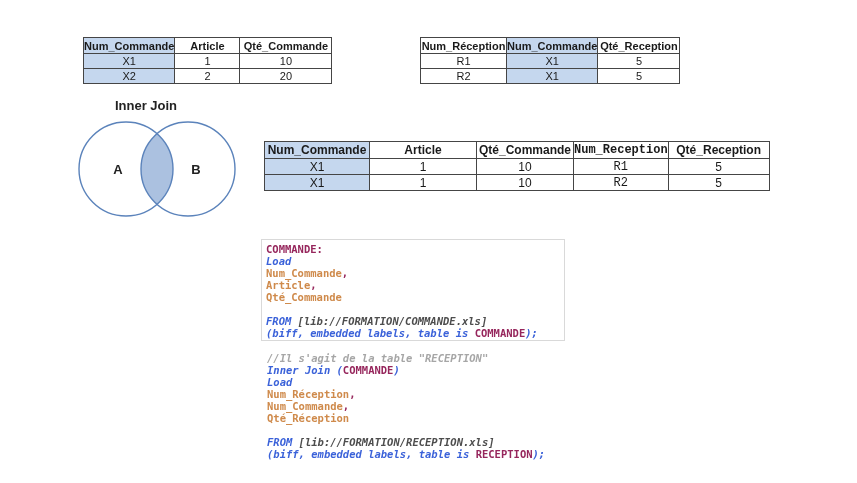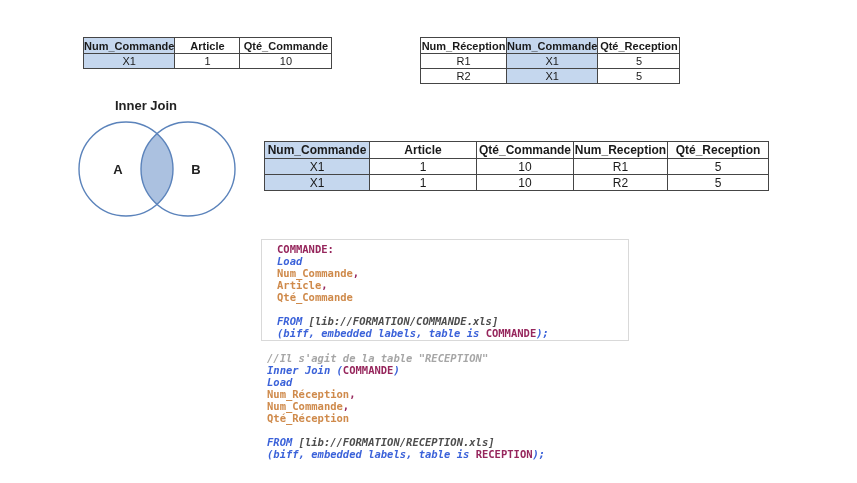--- a/index.html
+++ b/index.html
@@ -23,37 +23,37 @@
   .tbl-commande th:nth-child(3),.tbl-commande td:nth-child(3){width:91px;}
   .tbl-reception th:nth-child(1),.tbl-reception td:nth-child(1){width:85px;}
   .tbl-reception th:nth-child(2),.tbl-reception td:nth-child(2){width:87px;}
   .tbl-reception th:nth-child(3),.tbl-reception td:nth-child(3){width:81px;}
 
   .result-table th{height:16px;font-size:12px;font-weight:bold;}
   .result-table td{height:15px;font-size:12px;}
   .tbl-result th:nth-child(1),.tbl-result td:nth-child(1){width:104px;}
   .tbl-result th:nth-child(2),.tbl-result td:nth-child(2){width:106px;}
   .tbl-result th:nth-child(3),.tbl-result td:nth-child(3){width:96px;}
-  .tbl-result th:nth-child(4),.tbl-result td:nth-child(4){width:93px;}
+  .tbl-result th:nth-child(4),.tbl-result td:nth-child(4){width:93px;font-family:Liberation Mono, monospace;}
   .tbl-result th:nth-child(5),.tbl-result td:nth-child(5){width:100px;}
 
   
   .venn-title{left:68px;top:98px;width:156px;text-align:center;
               font-size:13px;font-weight:600;color:#222;}
   .venn-circle{fill:none;stroke:var(--venn_stroke,#5b83bb);stroke-width:1.4;}
   .venn-lens{fill:var(--venn_fill,#abc1e0);stroke:none;}
   .venn-label{font-family:"Liberation Sans",sans-serif;font-size:13px;
               font-weight:600;fill:#222;text-anchor:middle;}
 
   
   .code{font-family:"DejaVu Sans Mono","Liberation Mono",monospace;
         font-size:10.5px;font-weight:bold;line-height:12px;white-space:pre;}
   .code-line{height:12px;}
-  .code-box1{left:261px;top:239px;width:368px;height:102px;
-             border:1px solid #d9d9d9;box-sizing:border-box;padding:3px 0 0 15px;}
+  .code-box1{left:261px;top:239px;width:304px;height:102px;
+             border:1px solid #d9d9d9;box-sizing:border-box;padding:3px 0 0 4px;}
   .code-box2{left:261px;top:349px;width:320px;height:116px;padding:3px 0 0 6px;
              box-sizing:border-box;}
   .seg-kw{color:var(--code_keyword,#3b62d9);font-style:italic;}
   .seg-tbl{color:var(--code_table,#96265c);}
   .seg-fld{color:var(--code_field,#cf8a4b);}
   .seg-path{color:var(--code_path,#4d4d4d);font-style:italic;}
   .seg-cmt{color:var(--code_comment,#a6a6a6);font-style:italic;}
 </style>
 </head>
 <body>
@@ -65,20 +65,25 @@
           <th class="hl">Num_Commande</th>
           <th>Article</th>
           <th>Qté_Commande</th>
         </tr>
       </thead>
       <tbody>
         <tr>
           <td class="hl">X1</td>
           <td>1</td>
           <td>10</td>
+        </tr>
+        <tr>
+          <td class="hl">X2</td>
+          <td>2</td>
+          <td>20</td>
         </tr>
       </tbody>
     </table>
   </div>
 
 <div class="abs small-table tbl-reception" style="left:420px;top:37px;">
     <table class=" small-table tbl-reception">
       <thead>
         <tr>
           <th>Num_Réception</th>

